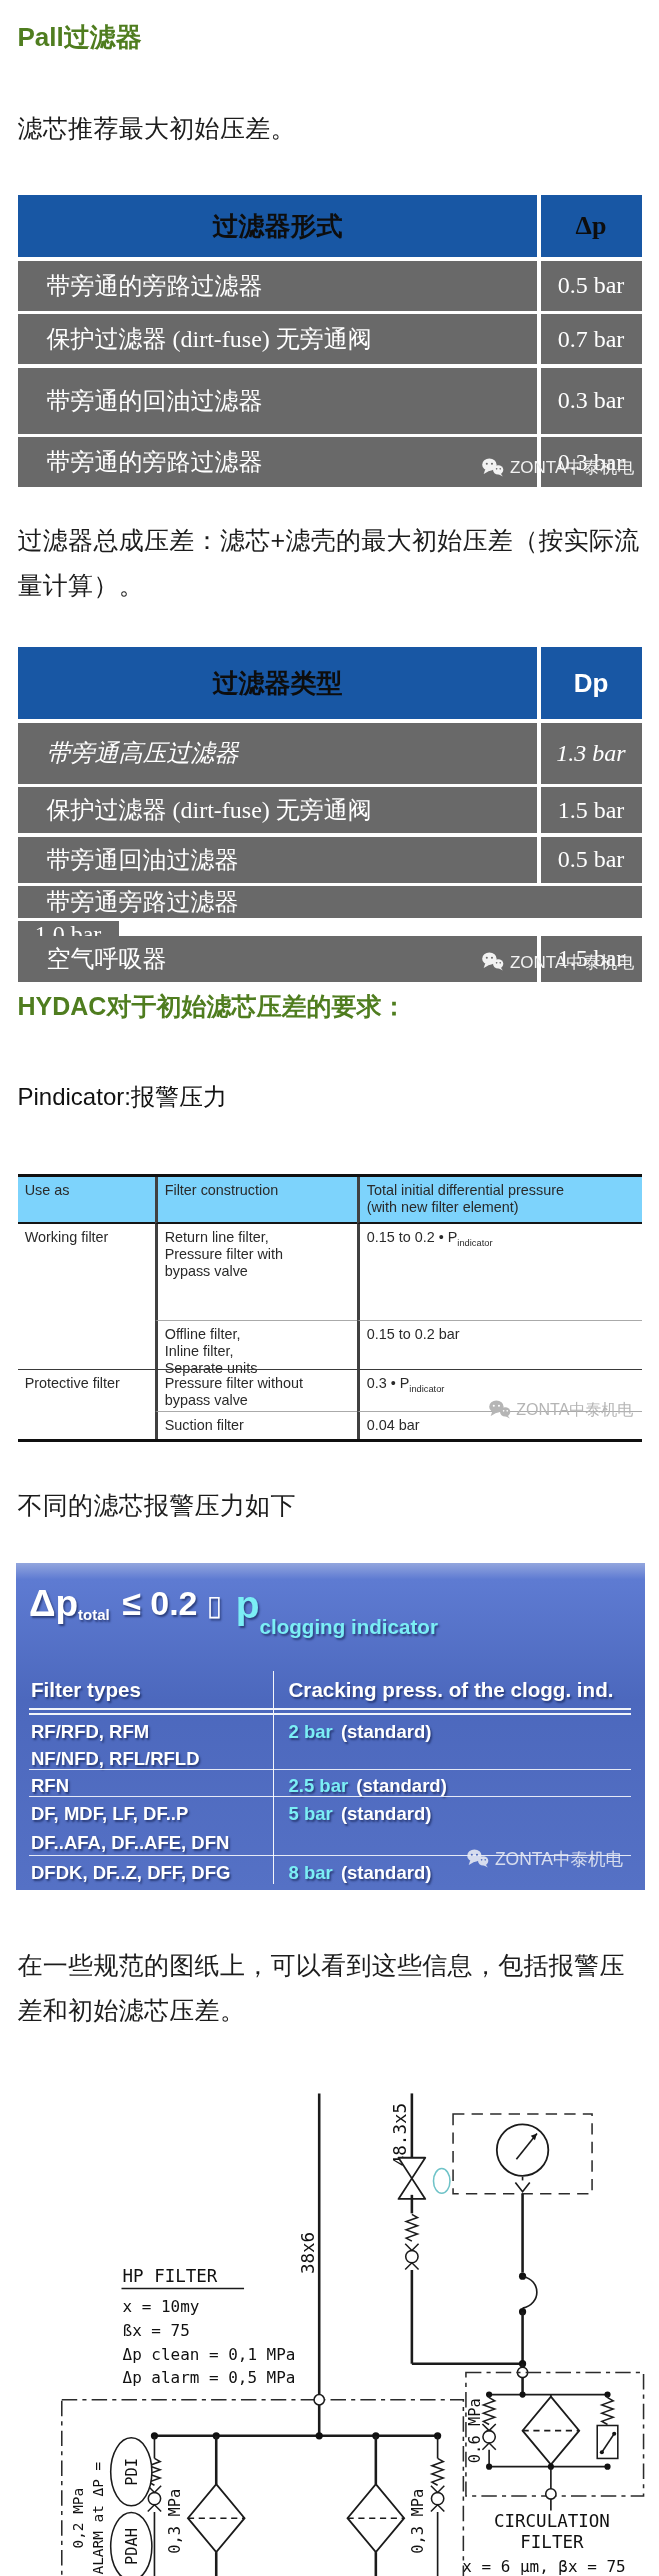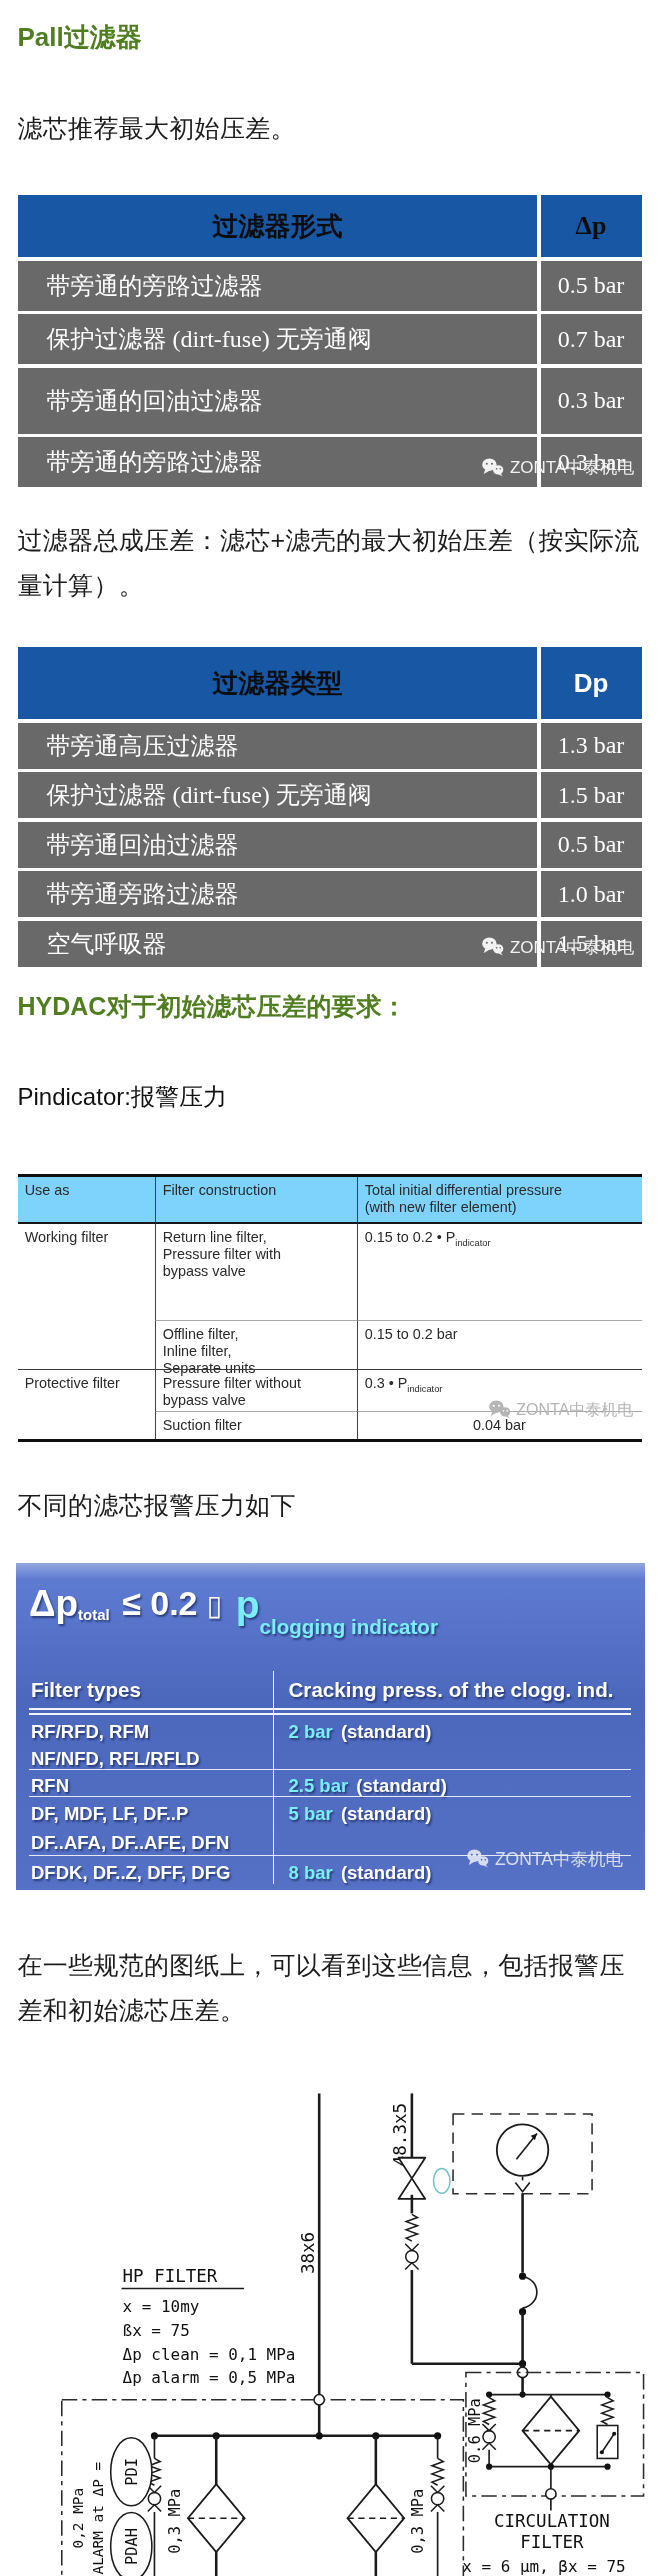--- a/index.html
+++ b/index.html
@@ -20,21 +20,21 @@
   .zbody .c1,.zbody .c2{background:#696969;color:#fff;font-size:24px;}
   .t-wm{position:absolute;right:7.2px;bottom:8.2px;color:#f2f2f2;font-size:17px;display:flex;align-items:center;gap:4.6px;font-family:"Liberation Sans",sans-serif;}
   .wc-ic{width:24px;height:19.6px;fill:currentColor;}
 
   
   .etable{position:absolute;left:17.5px;top:1174px;width:624px;height:268px;box-sizing:border-box;
           border-top:3.1px solid #101010;border-bottom:3.6px solid #101010;
           display:grid;grid-template-columns:137px 202px 1fr;grid-template-rows:47px 96px 49px 42px 1fr;
           font-size:14.4px;color:#2a2a2a;line-height:17px;background:#fff;}
   .ecell{padding:5.2px 7.2px;box-sizing:border-box;}
-  .ecol2,.ecol3{border-left:1px solid #404040;}
+  .ecol2,.ecol3{border-left:3px solid #404040;}
   .ehead{background:#7dd3fc;border-bottom:2.1px solid #151515;}
   .bt-l{border-top:1px solid #aaa;}
   .bt-d{border-top:1px solid #3a3a3a;}
   .ecell span{display:block;}
   .esub{display:inline !important;font-size:9.3px;position:relative;top:3.6px;}
   .e-wm{position:absolute;right:8.2px;bottom:19.6px;color:#b5b5b5;font-size:16px;display:flex;align-items:center;gap:4.1px;}
 
   
   .slide{position:absolute;left:15.5px;top:1563px;width:629px;height:327px;overflow:hidden;color:#fff;
          background:linear-gradient(180deg,#93a6de 0%,#5e7bd2 5%,#4c68bd 42%,#5571c5 100%);}
@@ -113,33 +113,33 @@
     </div>
   </div>
 
   <p class="para" style="top:518px;">过滤器总成压差：滤芯+滤壳的最大初始压差（按实际流量计算）。</p>
 
   <div class="ztable" style="top:647px;">
     <div class="zrow zhead light2" style="height:72px;">
       <div class="c1">过滤器类型</div>
       <div class="c2">Dp</div>
     </div>
-    <div class="zrow zbody" style="height:46px;">
+    <div class="zrow zbody" style="height:61px;font-style:italic;">
       <div class="c1">带旁通高压过滤器</div>
       <div class="c2">1.3 bar</div>
     </div>
     <div class="zrow zbody" style="height:46px;">
       <div class="c1">保护过滤器 (dirt-fuse) 无旁通阀</div>
       <div class="c2">1.5 bar</div>
     </div>
     <div class="zrow zbody" style="height:46px;">
       <div class="c1">带旁通回油过滤器</div>
       <div class="c2">0.5 bar</div>
     </div>
-    <div class="zrow zbody" style="height:46px;">
+    <div class="zrow zbody" style="height:46px;flex-direction:column;">
       <div class="c1">带旁通旁路过滤器</div>
       <div class="c2">1.0 bar</div>
     </div>
     <div class="zrow zbody" style="height:46px;">
       <div class="c1">空气呼吸器</div>
       <div class="c2">1.5 bar</div>
     </div>
     <div class="t-wm">
       <svg class="wc-ic" viewBox="0 0 46 38">
           <ellipse cx="16" cy="13" rx="14" ry="12"></ellipse>
@@ -187,21 +187,21 @@
     <div class="ecell bt-d" style="grid-row:4/6;grid-column:1;">Protective filter</div>
     <div class="ecell ecol2 bt-d" style="grid-row:4;grid-column:2;">
       <span>Pressure filter without</span>
       <span>bypass valve</span>
     </div>
     <div class="ecell ecol3 bt-d" style="grid-row:4;grid-column:3;">
       <span style="display:inline;">0.3 • P</span><span class="esub">indicator</span>
     </div>
 
     <div class="ecell ecol2 bt-l" style="grid-row:5;grid-column:2;">Suction filter</div>
-    <div class="ecell ecol3 bt-l" style="grid-row:5;grid-column:3;text-align:center;">0.04 bar</div>
+    <div class="ecell ecol3 bt-l" style="grid-row:5;grid-column:3;">0.04 bar</div>
 
     <div class="e-wm">
       <svg class="wc-ic" viewBox="0 0 46 38">
           <ellipse cx="16" cy="13" rx="14" ry="12"></ellipse>
           <polygon points="8,22 5,31 17,24"></polygon>
           <circle cx="11" cy="11" r="2" fill="#fff"></circle>
           <circle cx="21" cy="11" r="2" fill="#fff"></circle>
           <ellipse cx="33" cy="23" rx="10" ry="9"></ellipse>
           <polygon points="38,30 42,36 33,31"></polygon>
           <circle cx="30" cy="21" r="1.6" fill="#fff"></circle>

